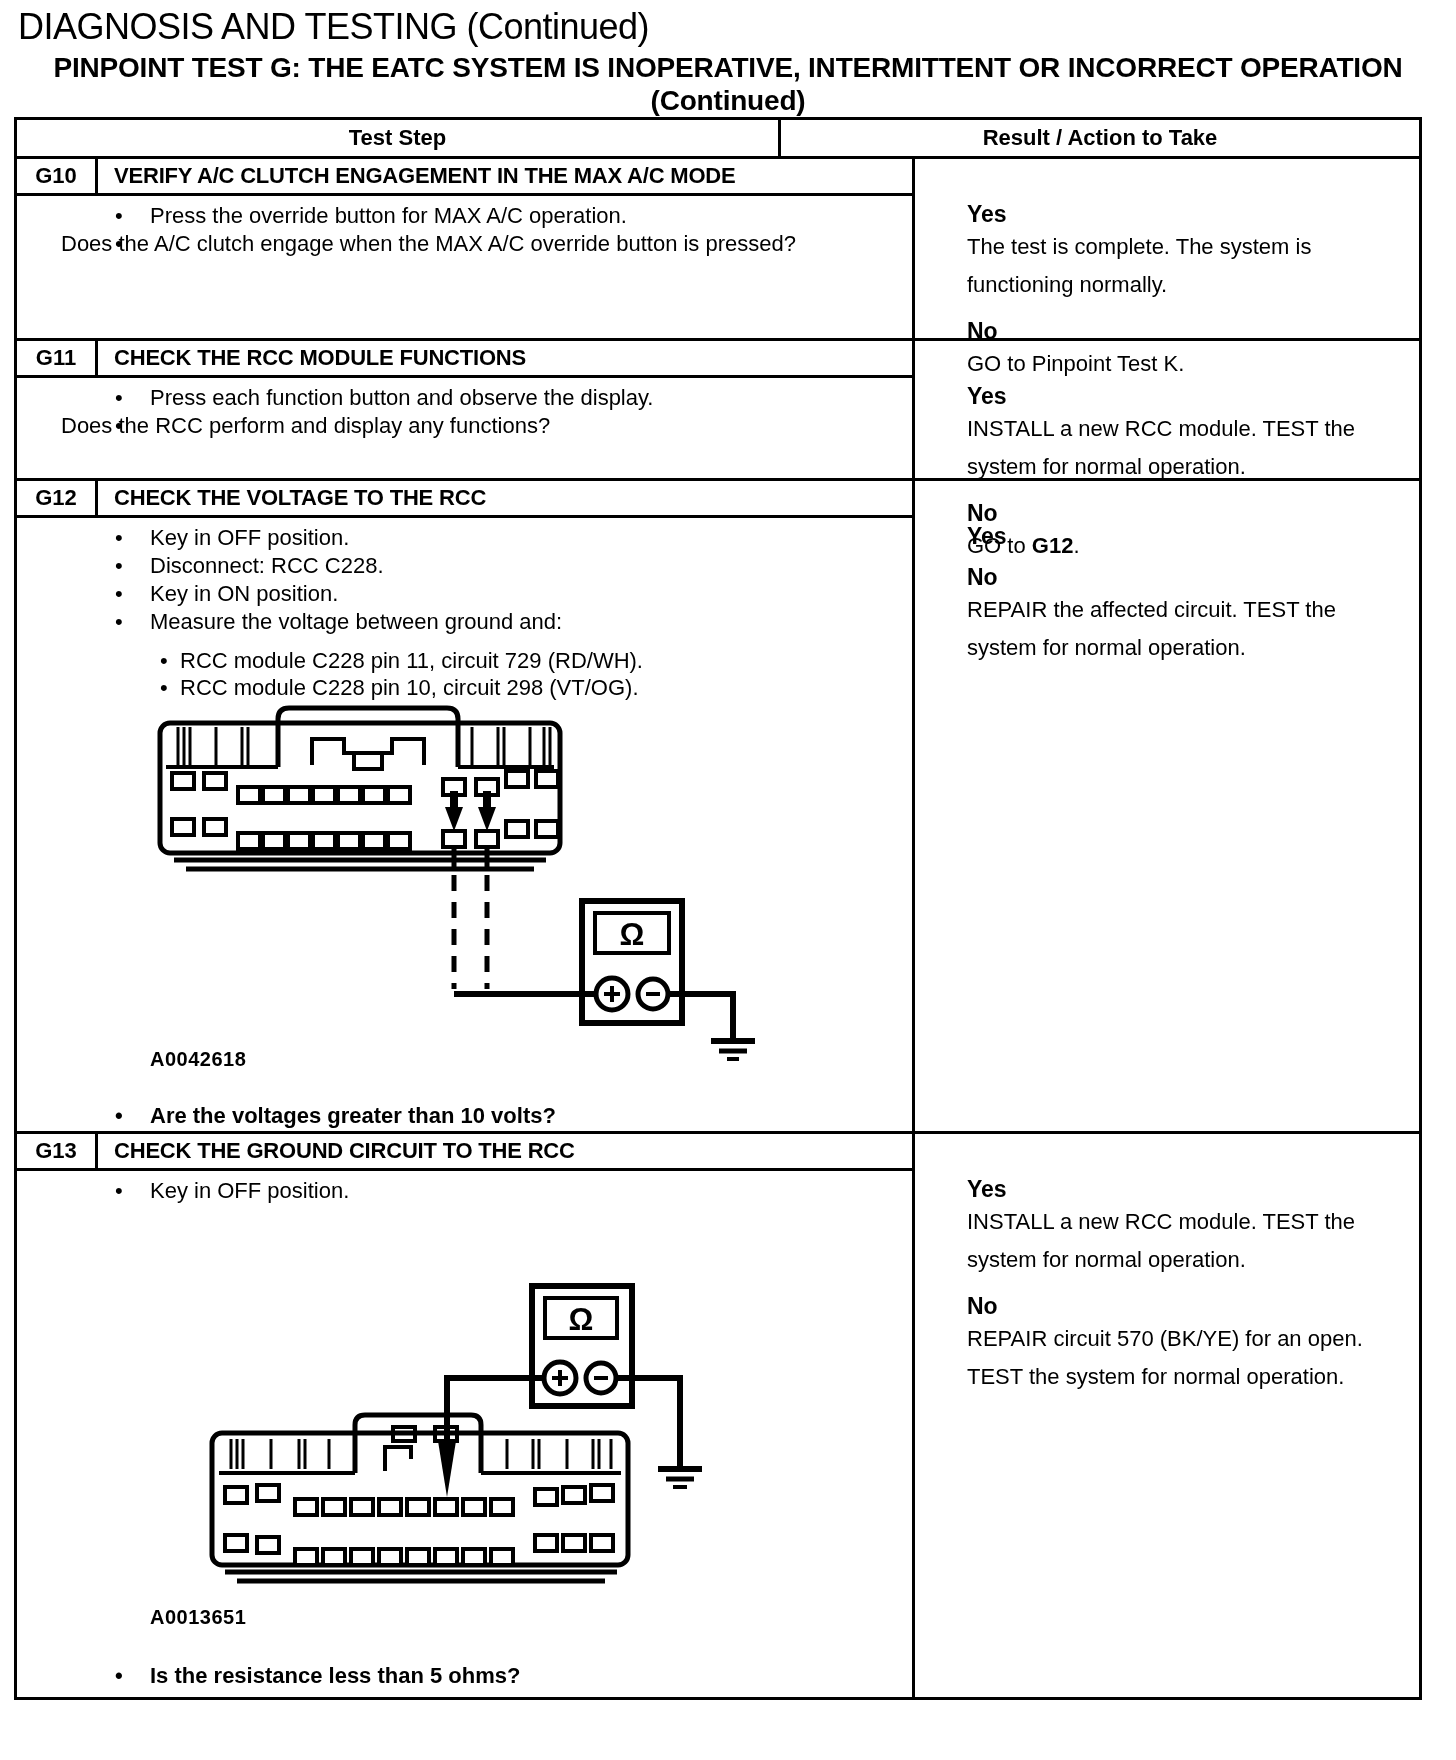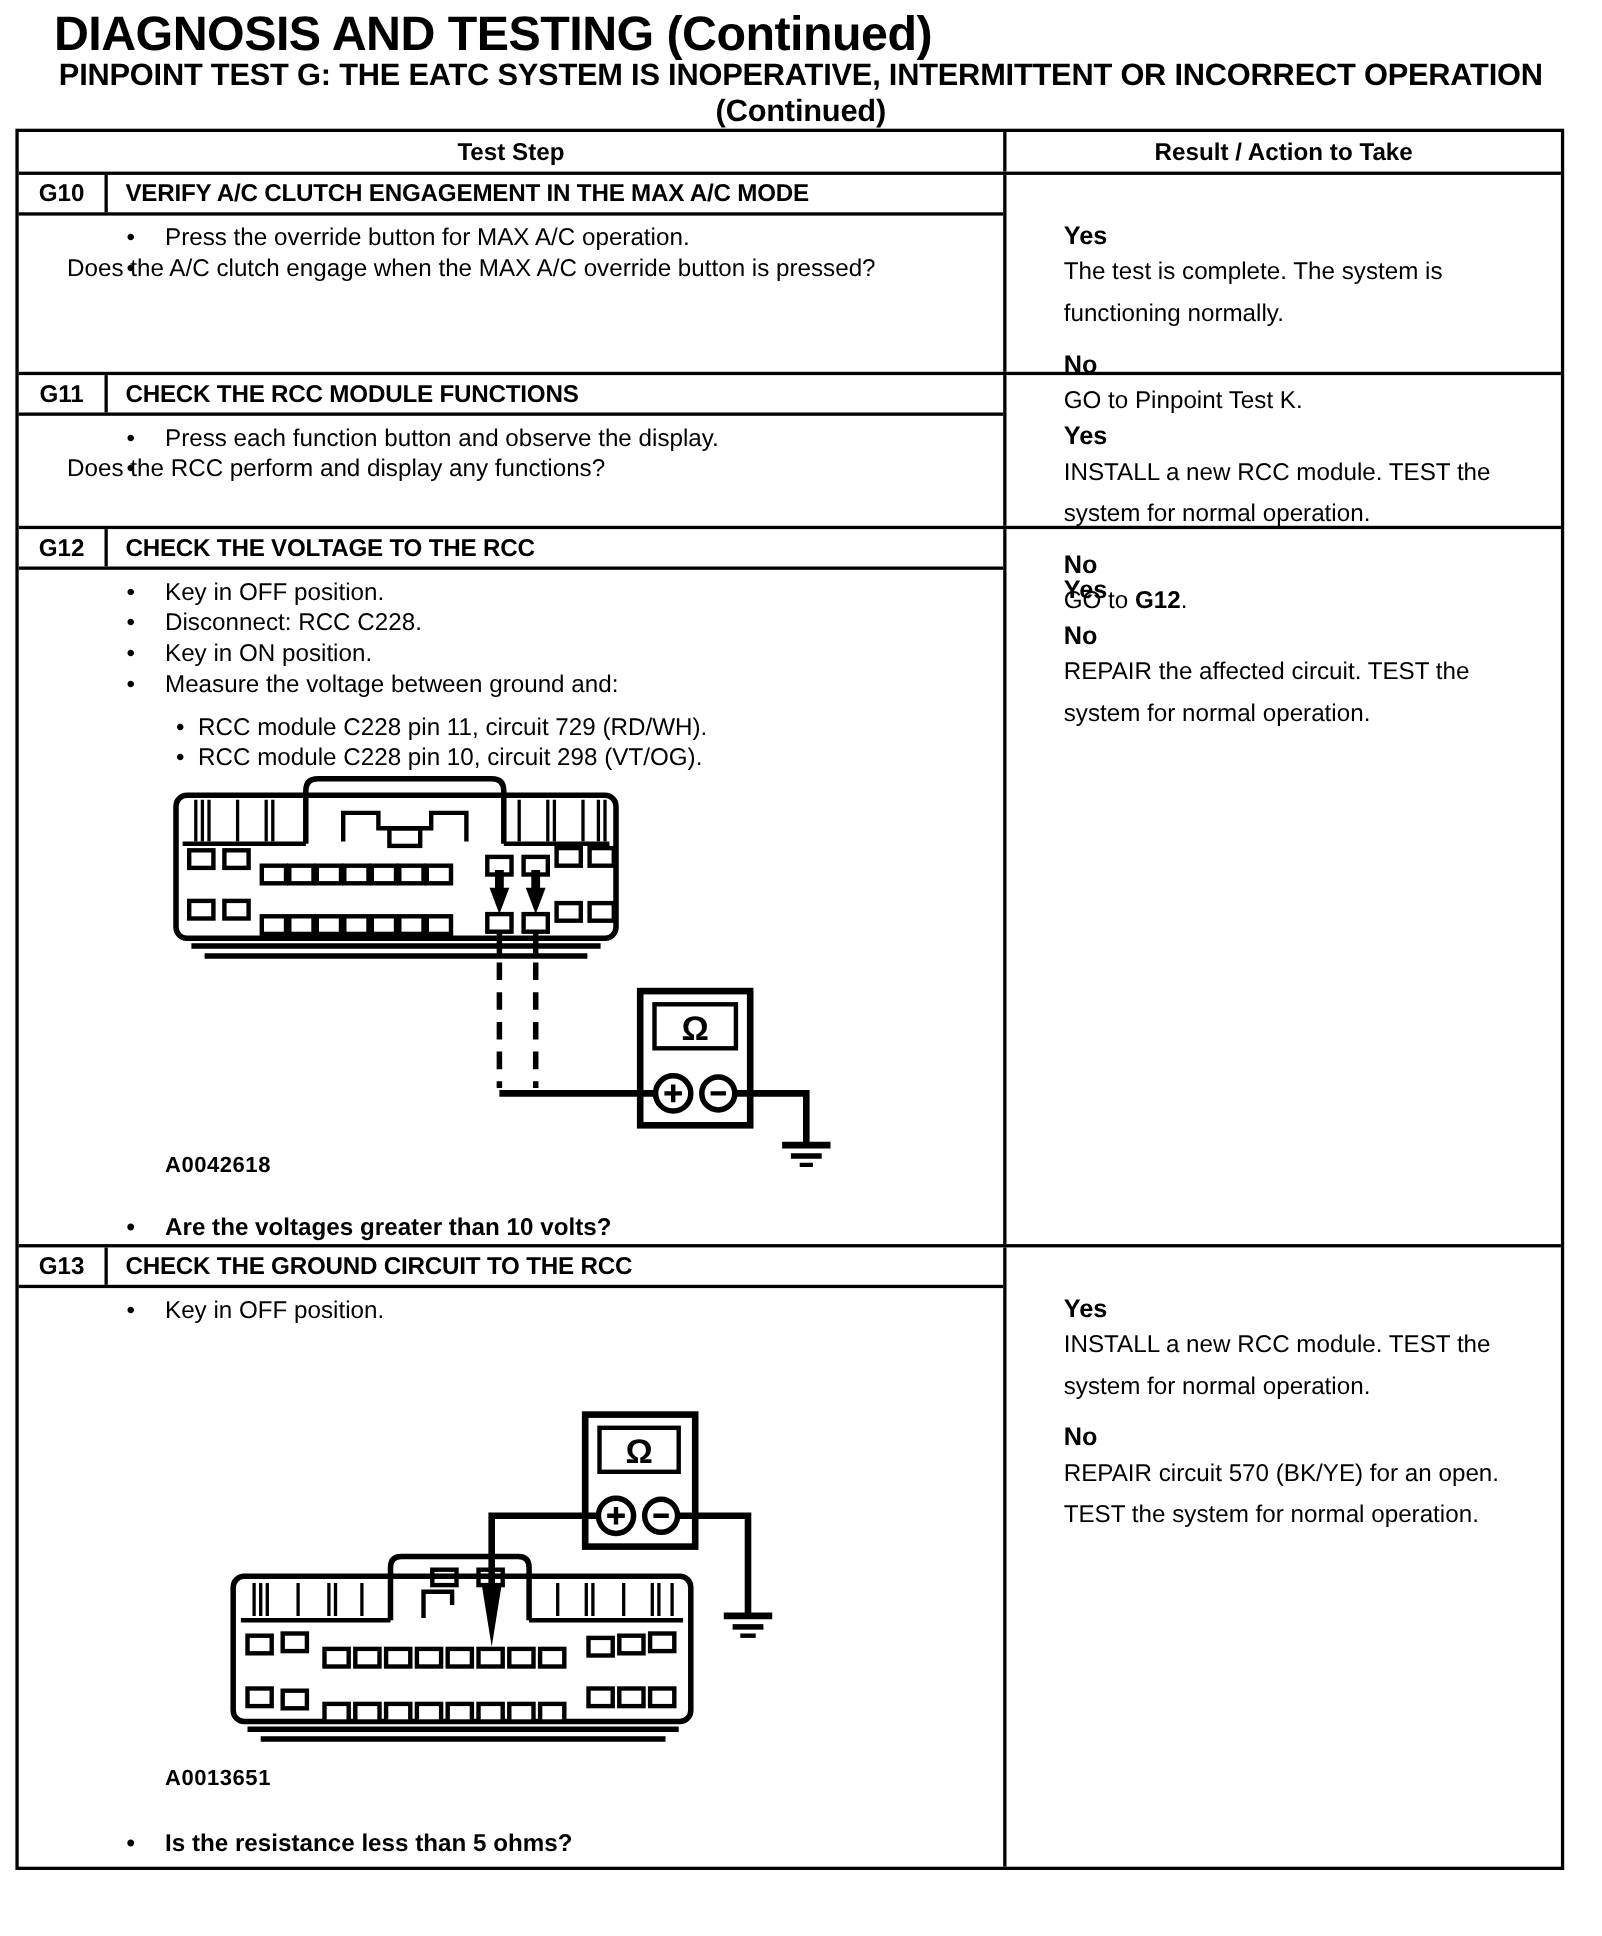--- a/index.html
+++ b/index.html
@@ -1,27 +1,27 @@
 <!DOCTYPE html>
 <html><head>
 <meta charset="utf-8">
 <style>
   * { margin:0; padding:0; box-sizing:border-box; }
   html,body { background:#ffffff; }
   body { font-family:"Liberation Sans", sans-serif; color:#000; }
   .page { position:relative; width:1456px; height:1760px; background:#fff; overflow:hidden; }
 
-  .title { position:absolute; left:18px; top:6px; font-size:44px; font-weight:bold; letter-spacing:-0.5px;margin-left:31px; }
+  .title { position:absolute; left:18px; top:6px; font-size:36px; font-weight:normal; letter-spacing:-0.5px; }
   .subtitle { position:absolute; left:0; top:52px; width:1456px; text-align:center; font-weight:bold; font-size:28px; letter-spacing:-0.2px; }
   .subtitle .line2 { margin-top:1px; }
 
   .ptable { position:absolute; left:14px; top:117px; width:1408px; border:3px solid #000; background:#fff; }
   .thead { display:flex; height:36px; }
   .th { font-weight:bold; font-size:22px; display:flex; align-items:center; justify-content:center; }
-  .th.left { width:898px; border-right:3px solid #000; }
+  .th.left { width:764px; border-right:3px solid #000; }
   .th.right { flex:1; }
 
   .block { display:flex; border-top:3px solid #000;gap:39px; }
   .left-cell { width:898px; border-right:3px solid #000; display:flex; flex-direction:column; }
   .right-cell { flex:1; padding:42px 18px 0 13px; }
 
   .strip { height:37px; display:flex; border-bottom:3px solid #000; flex:0 0 37px; }
   .gnum { width:81px; border-right:3px solid #000; font-weight:bold; font-size:22px; display:flex; align-items:center; justify-content:center; }
   .gtitle { flex:1; font-weight:bold; font-size:22px; display:flex; align-items:center; padding-left:16px; letter-spacing:-0.2px; }
 

